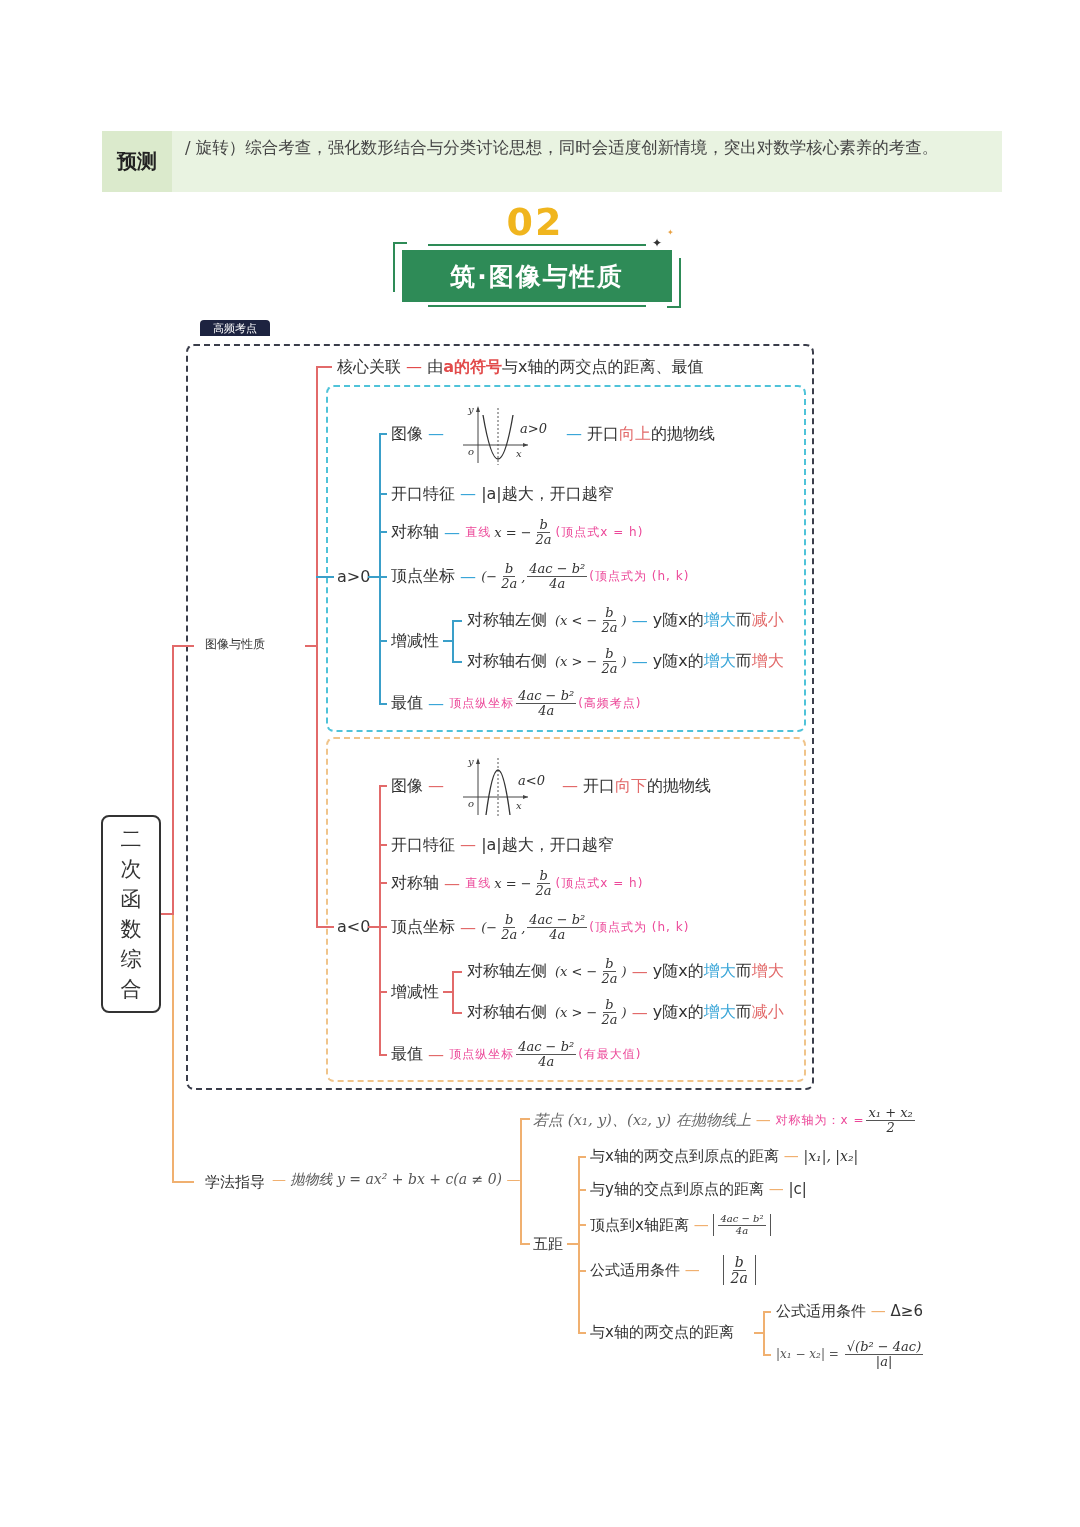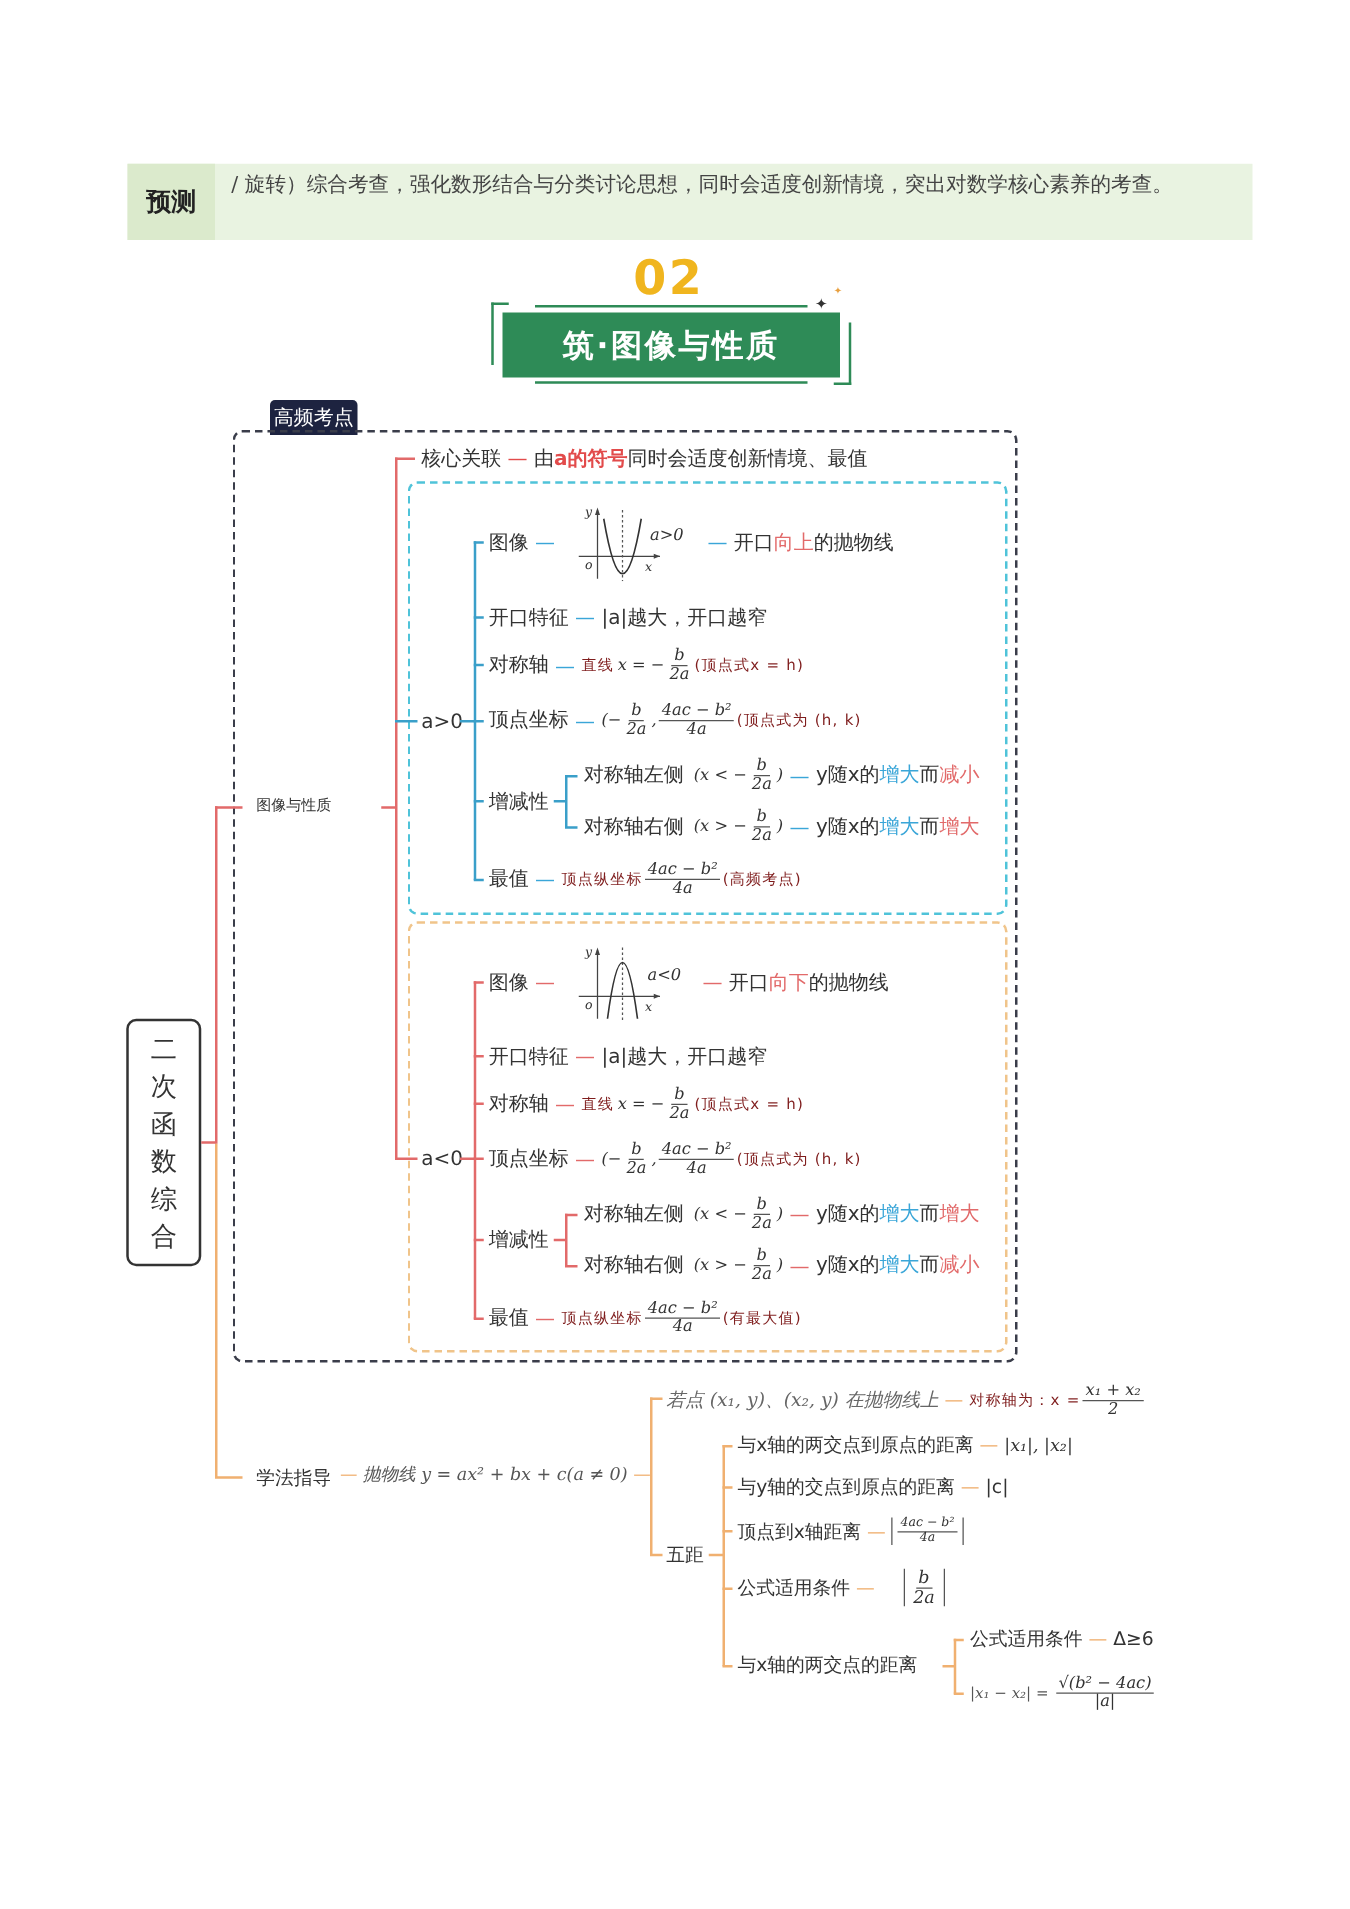--- a/index.html
+++ b/index.html
@@ -1,20 +1,20 @@
 <!DOCTYPE html>
 <html><head>
 <meta charset="utf-8">
 <style>
   * { box-sizing: border-box; margin: 0; padding: 0; }
   html, body { width: 1080px; height: 1527px; background: #ffffff; overflow: hidden; }
   body { position: relative; font-family: "DejaVu Sans", "Liberation Sans", sans-serif; color: #333; }
   .abs { position: absolute; }
   .math { font-family: "DejaVu Serif", "Liberation Serif", serif; font-style: italic; }
-  .small { font-size: 12px; color: #7f1d1d; letter-spacing: 1px; }
+  .small { font-size: 12px; color: #ec4899; letter-spacing: 1px; }
   .t16 { font-size: 16px; color: #333; white-space: nowrap; }
   .t15 { font-size: 15px; color: #333; white-space: nowrap; }
   .red { color: #e24b4b; }
   .pink { color: #e26a6a; }
   .blue { color: #3aa6d8; }
   .frac { display: inline-flex; flex-direction: column; align-items: center; vertical-align: middle; margin: 0 2px; line-height: 1.05; }
   .frac .num { border-bottom: 1px solid #555; padding: 0 2px; }
   .frac .den { padding: 0 2px; }
 
   
@@ -22,21 +22,21 @@
   .predict-label { left: 102px; top: 131px; width: 70px; height: 61px; background: #dbeacc; display: flex; align-items: center; justify-content: center; font-weight: bold; font-size: 20px; color: #222; }
   .predict-text { left: 185px; top: 133px; width: 815px; font-family: "DejaVu Serif", "Liberation Serif", serif; font-size: 16.5px; color: #444; line-height: 29px; }
 
   
   .sec-num { left: 490px; top: 200px; width: 90px; text-align: center; font-size: 38px; font-weight: bold; color: #f0b51e; letter-spacing: 2px; }
   .sec-bar { left: 402px; top: 250px; width: 270px; height: 52px; background: #2e8b57; display:flex; align-items:center; justify-content:center; color:#fff; font-size:25px; font-weight:bold; letter-spacing: 2px; }
   .sec-line-top { left: 428px; top: 244px; width: 218px; height: 2px; background: #2e8b57; }
   .sec-line-bot { left: 428px; top: 305px; width: 218px; height: 2px; background: #2e8b57; }
 
   
-  .hf-tag { left: 216px; top: 320px; width: 70px; height: 28px; background: #1d2340; color: #fff; font-size: 16px; display:flex; align-items:center; justify-content:center; border-radius: 4px 4px 0 0; }
+  .hf-tag { left: 200px; top: 320px; width: 70px; height: 16px; background: #1d2340; color: #fff; font-size: 11px; display:flex; align-items:center; justify-content:center; border-radius: 4px 4px 0 0; }
   .hf-box { left: 186px; top: 344px; width: 628px; height: 746px; border: 2px dashed #3a3d4a; border-radius: 8px; }
   .blue-box { left: 326px; top: 385px; width: 480px; height: 347px; border: 2px dashed #4fc3d9; border-radius: 8px; }
   .orange-box { left: 326px; top: 737px; width: 480px; height: 345px; border: 2px dashed #f0c48a; border-radius: 8px; }
 
   
   .root { left: 101px; top: 815px; width: 60px; height: 198px; border: 2px solid #333; border-radius: 8px; display:flex; flex-direction: column; align-items:center; justify-content:center; font-size: 21px; color:#333; line-height: 30px; }
 
   .line { position: absolute; }
   .vl { width: 2px; }
   .hl { height: 2px; }
@@ -83,21 +83,21 @@
 <div class="abs t16" style="left:205px;top:636px;font-size:12px;">图像与性质</div>
 <div class="line hl c-red" style="left:305px;top:645px;width:12px;"></div>
 <div class="line vl c-red" style="left:316px;top:366px;height:561px;"></div>
 <div class="line hl c-red" style="left:316px;top:366px;width:16px;"></div>
 <div class="line hl c-blue" style="left:316px;top:576px;width:18px;"></div>
 <div class="line hl c-red" style="left:316px;top:926px;width:18px;"></div>
 
 <div class="abs t16" style="left:337px;top:357px;">
   <span>核心关联</span>
   <span class="red"> — </span>
-  <span>由</span><span class="red" style="font-weight:bold;">a的符号</span><span>同时会适度创新情境、最值</span>
+  <span>由</span><span class="red" style="font-weight:bold;">a的符号</span><span>与x轴的两交点的距离、最值</span>
 </div>
 
 <div class="abs t16" style="left:337px;top:567px;">a&gt;0</div>
 <div class="line hl c-blue" style="left:368px;top:576px;width:12px;"></div>
 <div class="line vl c-blue" style="left:379px;top:433px;height:271px;"></div>
 
 <div class="line hl c-blue" style="left:379px;top:433px;width:8px;"></div>
 <div class="abs t16" style="left:391px;top:424px;">
   <span>图像</span><span class="blue"> —</span>
 </div>

